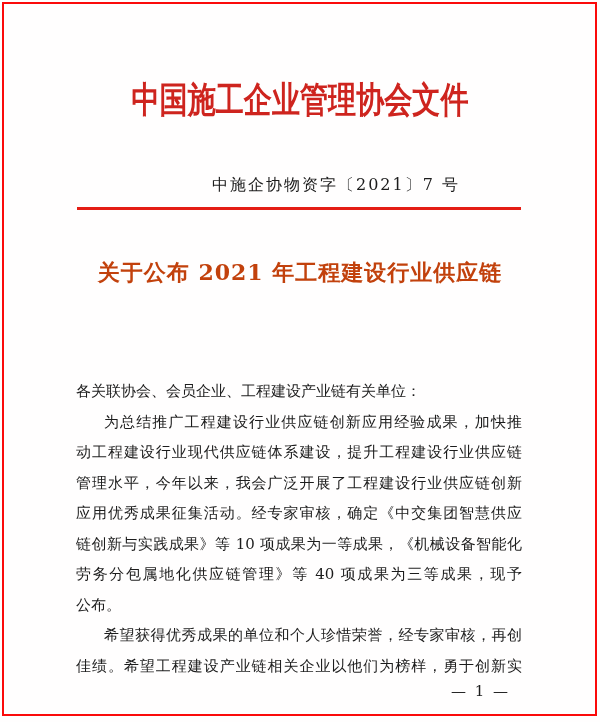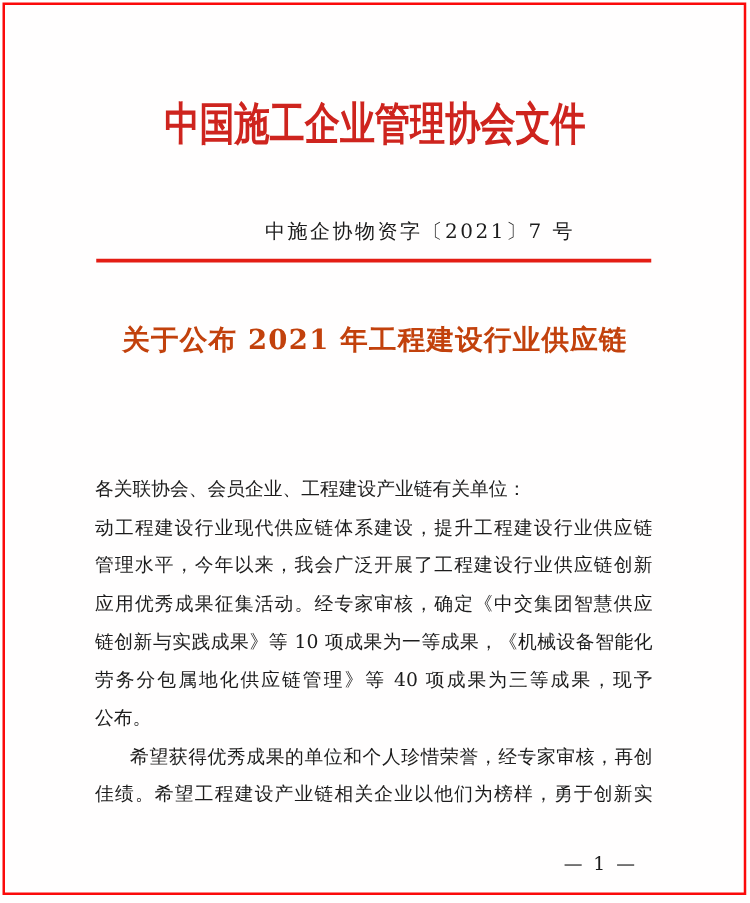--- a/index.html
+++ b/index.html
@@ -127,20 +127,21 @@
   <div class="doc-number">中施企协物资字〔2021〕7 号</div>
 
   <div class="red-rule"></div>
 
   <div class="notice-title">
     <div>关于公布 2021 年工程建设行业供应链</div>
   </div>
 
   <div class="body-text">
     <div class="bline">各关联协会、会员企业、工程建设产业链有关单位：</div>
+    <div class="bline just indent">为总结推广工程建设行业供应链创新应用经验成果，加快推</div>
     <div class="bline just">动工程建设行业现代供应链体系建设，提升工程建设行业供应链</div>
     <div class="bline just">管理水平，今年以来，我会广泛开展了工程建设行业供应链创新</div>
     <div class="bline just">应用优秀成果征集活动。经专家审核，确定《中交集团智慧供应</div>
     <div class="bline just">链创新与实践成果》等 10 项成果为一等成果，《机械设备智能化</div>
     <div class="bline just">劳务分包属地化供应链管理》等 40 项成果为三等成果，现予</div>
     <div class="bline">公布。</div>
     <div class="bline just indent">希望获得优秀成果的单位和个人珍惜荣誉，经专家审核，再创</div>
     <div class="bline just">佳绩。希望工程建设产业链相关企业以他们为榜样，勇于创新实</div>
   </div>
 

